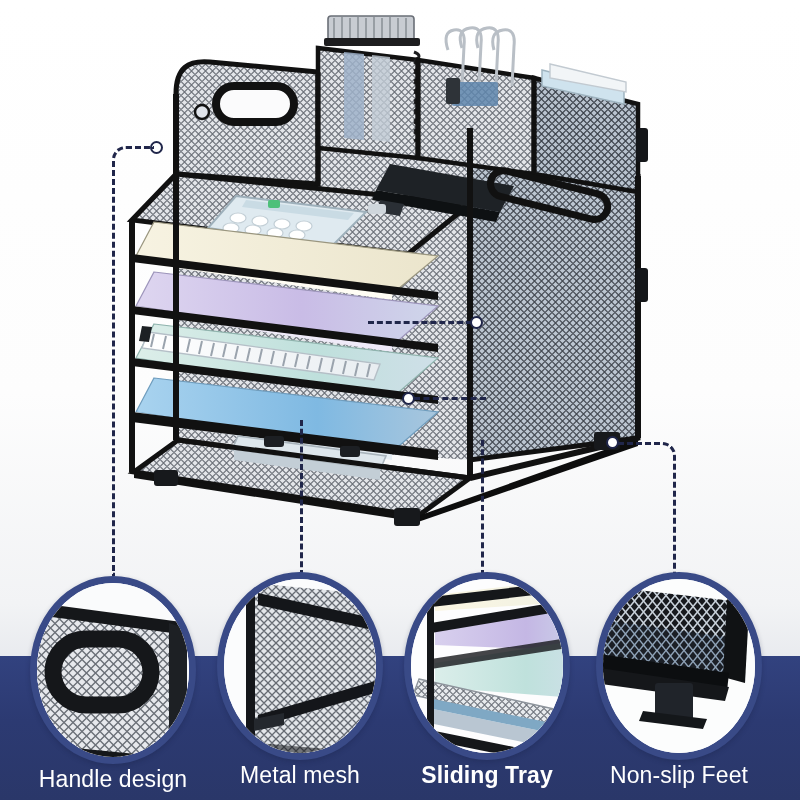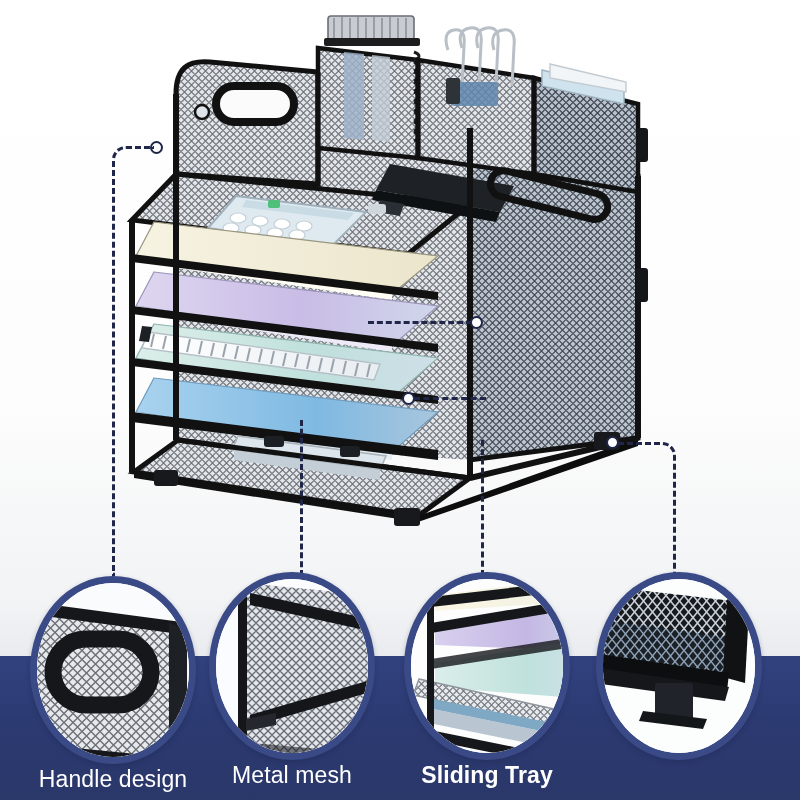--- a/index.html
+++ b/index.html
@@ -302,21 +302,21 @@
         <path d="M-10 30 L150 46 L150 180 L-10 166 Z" fill="url(#m1)"></path>
         <path d="M-14 18 L152 40 L150 52 L-16 30 Z" fill="#15171a"></path>
         <rect x="16" y="56" width="98" height="66" rx="33" fill="none" stroke="#15171a" stroke-width="17"></rect>
         <path d="M-14 160 L150 176 L150 190 L-14 176 Z" fill="#15171a"></path>
         <path d="M132 40 L150 46 L150 178 L132 172 Z" fill="#1d2024"></path>
       </svg>
     </div>
     <div class="flabel">Handle design</div>
   </div>
 
-  <div class="feature" style="left:209px; top:572px;text-align:center;">
+  <div class="feature" style="left:217px; top:572px;text-align:center;">
     <div class="fcircle">
       <svg viewBox="0 0 166 188" preserveAspectRatio="xMidYMid slice">
         <defs>
           <pattern id="m2" width="8" height="8" patternUnits="userSpaceOnUse">
             <rect width="8" height="8" fill="#e3e6ea"></rect>
             <path d="M0 4 L4 0 L8 4 L4 8 Z" fill="none" stroke="#666b73" stroke-width="1.3"></path>
           </pattern>
         </defs>
         <rect width="166" height="188" fill="#fbfcfd"></rect>
         <path d="M28 4 L176 18 L176 186 L28 186 Z" fill="url(#m2)"></path>
@@ -388,15 +388,16 @@
         <rect width="166" height="188" fill="#fcfdfd"></rect>
         <path d="M-8 6 L130 22 L124 96 L-8 76 Z" fill="url(#m4)"></path>
         <path d="M-8 40 L124 58 L122 104 L-8 86 Z" fill="url(#m4b)"></path>
         <path d="M124 20 L146 30 L142 104 L120 98 Z" fill="#101214"></path>
         <path d="M-10 74 L126 94 L124 112 L-10 92 Z" fill="#0c0e10"></path>
         <path d="M-10 88 L126 108 L122 122 L-10 104 Z" fill="#15171a"></path>
         <rect x="52" y="104" width="38" height="38" rx="3" fill="#20242a"></rect>
         <path d="M40 132 L104 140 L100 150 L36 142 Z" fill="#14171a"></path>
       </svg>
     </div>
+    <div class="flabel">Non-slip Feet</div>
   </div>
 
 </div>
 
 </body></html>

